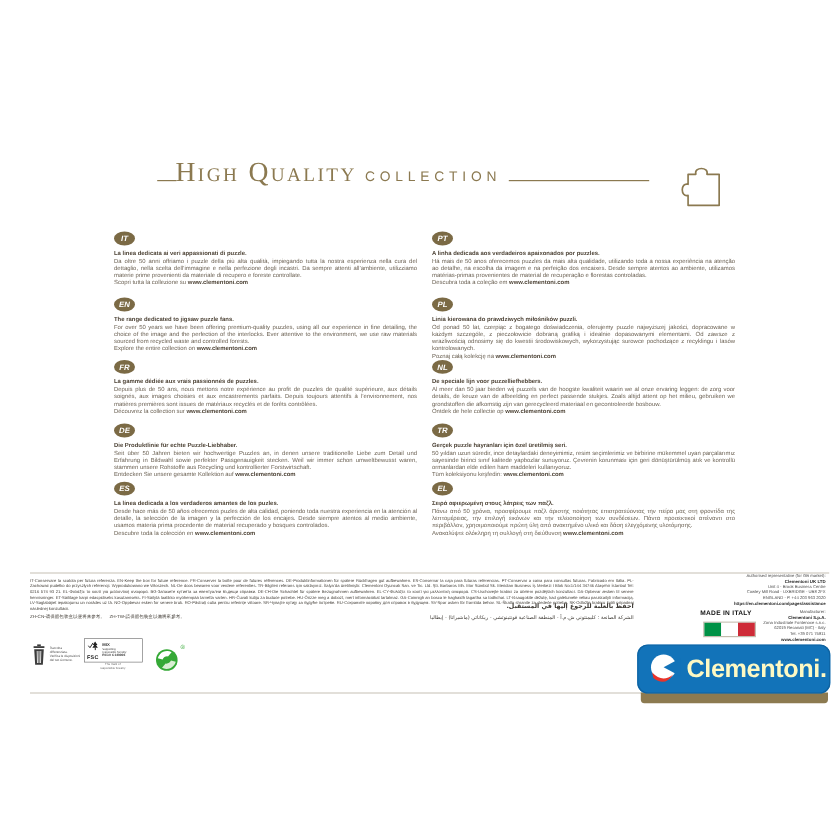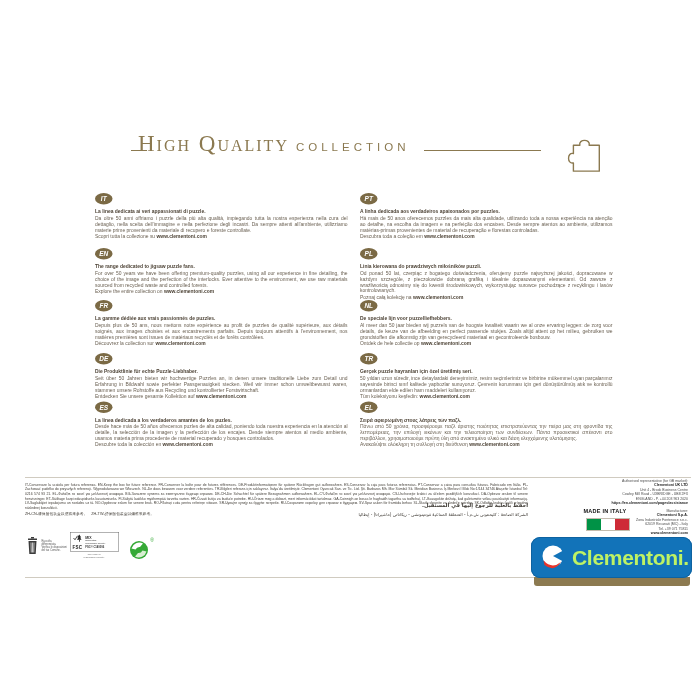--- a/index.html
+++ b/index.html
@@ -3,21 +3,21 @@
 <meta charset="utf-8">
 <style>
   html,body{margin:0;padding:0}
   body{width:700px;height:700px;background:#fff;position:relative;overflow:hidden;
        font-family:"Liberation Sans",sans-serif;-webkit-font-smoothing:antialiased}
 
   
   .hline{position:absolute;top:150px;height:1px;background:#8b7950}
   #hl-l{left:131px;width:16px}
   #hl-r{left:424px;width:117px}
-  #title{position:absolute;left:138px;top:131px;width:288px;text-align:left;color:#8b7950;white-space:nowrap}
+  #title{position:absolute;left:138px;top:131px;width:288px;text-align:center;color:#8b7950;white-space:nowrap}
   #title .tm{font-family:"Liberation Serif",serif;font-variant:small-caps;font-size:23px;letter-spacing:2px}
   #title .ts{font-family:"Liberation Sans",sans-serif;font-size:11.5px;letter-spacing:4px;margin-left:7px}
   #puzzle-icon{position:absolute;left:566px;top:133px}
 
   
   .col{position:absolute;top:190px;width:520px;height:560px;transform:scale(.5);transform-origin:0 0}
   #col-left{left:95px}
   #col-right{left:360px}
   .blk{position:absolute;left:0;width:505px}
   .b0{top:6px}.b1{top:116px}.b2{top:220px}.b3{top:326px}.b4{top:423px}
@@ -67,21 +67,21 @@
   #madein{position:absolute;left:576px;top:508px;width:116px;transform:scale(.5);transform-origin:0 0;
           text-align:center;font-weight:700;font-size:11px;color:#111;letter-spacing:.5px}
   #flag{position:absolute;left:586px;top:518px;width:44px;height:13px;display:flex;
         border:1px solid #c3bcae;box-sizing:border-box}
   #flag .fg{flex:1}
 
   
   #goldbar{position:absolute;left:534px;top:577px;width:156px;height:9px;background:#8c7a50;border-radius:0 0 3px 3px}
   #logo{position:absolute;left:531px;top:537px;width:161px;height:41px;background:#1273b9;border-radius:9px;
         display:flex;align-items:center;padding-left:9px;box-sizing:border-box;box-shadow:0 0 0 1px #0e62a0 inset}
-  #logo .ltxt{color:#bef264;font-weight:700;font-size:21px;letter-spacing:-.3px;margin-left:5px;
+  #logo .ltxt{color:#fef9c3;font-weight:700;font-size:21px;letter-spacing:-.3px;margin-left:5px;
               font-family:"Liberation Sans",sans-serif}
 </style>
 </head>
 <body>
 
 <div id="hl-l" class="hline"></div>
 <div id="title">
   <span class="tm">High Quality</span><span class="ts">COLLECTION</span>
 </div>
 <div id="hl-r" class="hline"></div>

